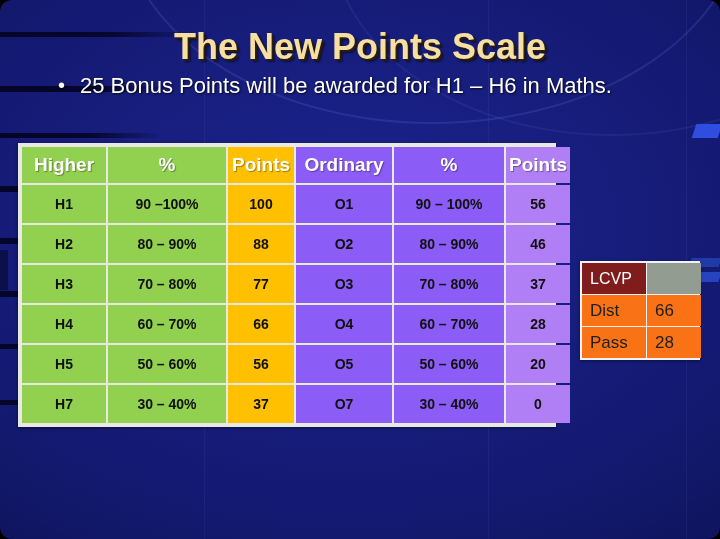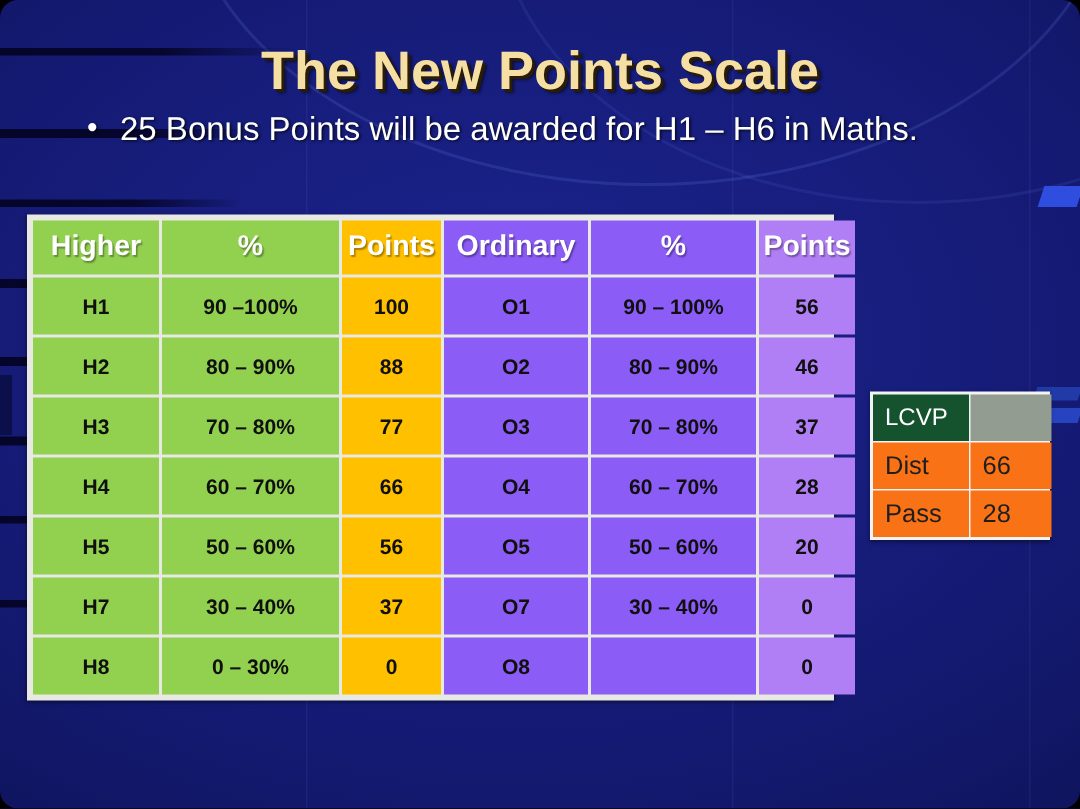--- a/index.html
+++ b/index.html
@@ -168,21 +168,21 @@
     height: 31px;
     text-align: left;
     vertical-align: middle;
     font-size: 17px;
     font-weight: normal;
     color: #1e1e1e;
     font-family: "Liberation Sans", sans-serif;
     background: #f97316;
   }
   table.lcvp th {
-    background: #14532d;
+    background: #7f1d1d;
     color: #ffffff;
     font-size: 16px;
     text-align: left;
   }
   table.lcvp th.blank { background: #929c91; }
   .lcvp-c1 { width: 64px; }
   .lcvp-c2 { width: 54px; }
 </style>
 </head>
 <body>
@@ -280,28 +280,20 @@
           <td class="bg-purple">20</td>
         </tr>
         <tr>
           <td class="bg-green">H7</td>
           <td class="bg-green">30 – 40%</td>
           <td class="bg-orange">37</td>
           <td class="bg-blue">O7</td>
           <td class="bg-blue">30 – 40%</td>
           <td class="bg-purple">0</td>
         </tr>
-        <tr>
-          <td class="bg-green">H8</td>
-          <td class="bg-green">0 – 30%</td>
-          <td class="bg-orange">0</td>
-          <td class="bg-blue">O8</td>
-          <td class="bg-blue"></td>
-          <td class="bg-purple">0</td>
-        </tr>
       </tbody>
     </table>
   </div>
 
   <div class="lcvp-wrap">
     <table class="lcvp">
       <colgroup>
           <col class="lcvp-c1">
           <col class="lcvp-c2">
         </colgroup>

